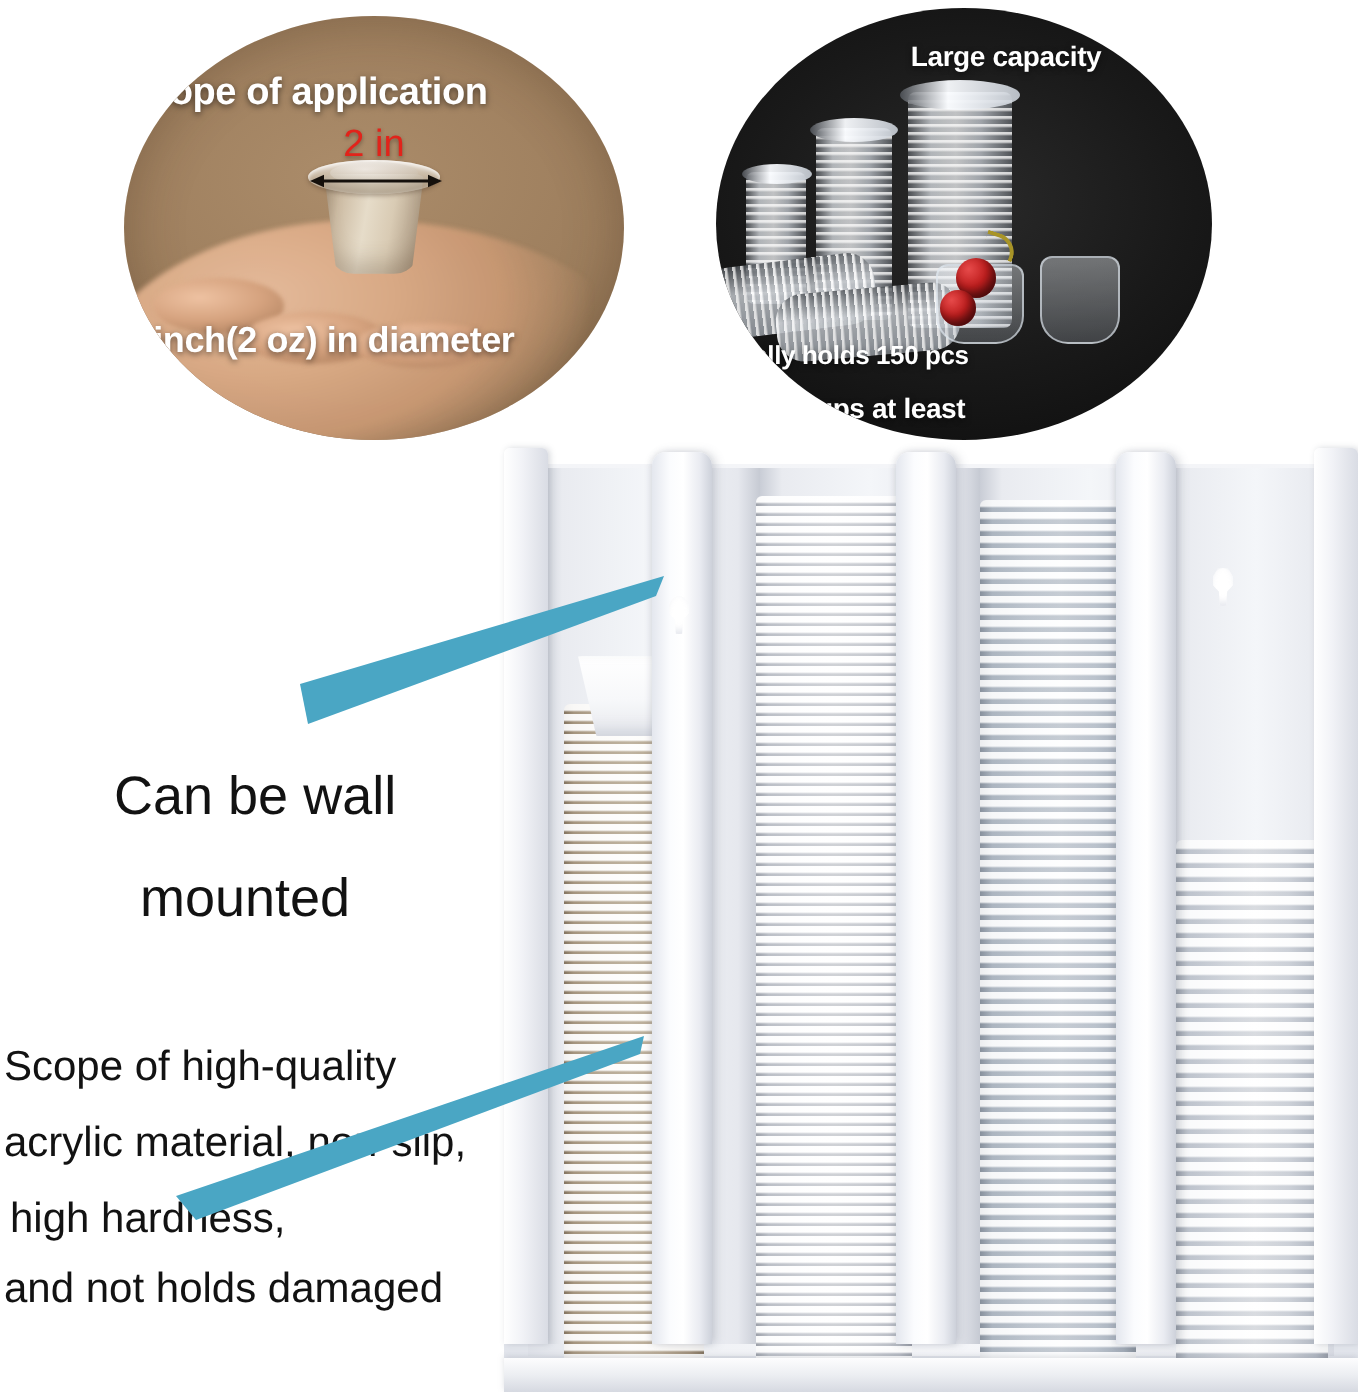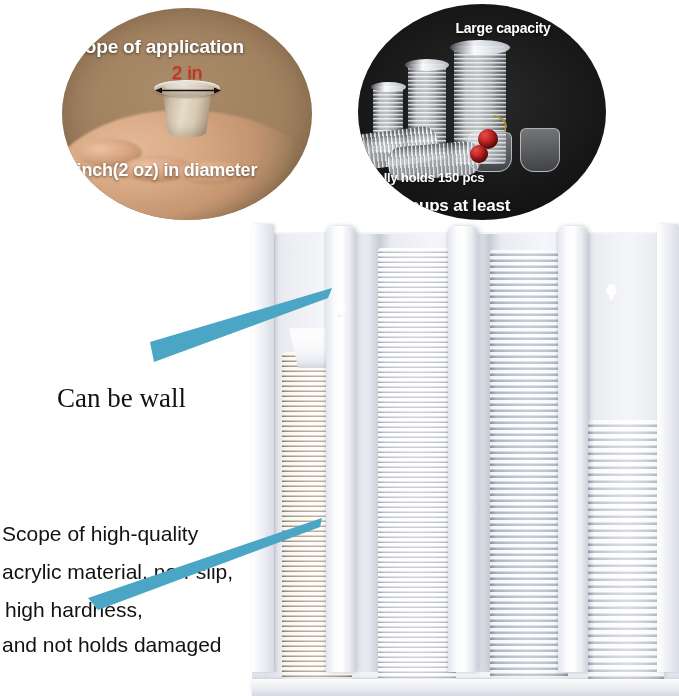--- a/index.html
+++ b/index.html
@@ -137,21 +137,21 @@
     text-align: left;
     white-space: nowrap;
     text-shadow: 0 1px 3px rgba(0,0,0,.55);
     letter-spacing: -0.2px;
   }
   #scope-title { left: 0; width: 250px; top: 28px; font-size: 19px; }
   #scope-l1    { left: 0; width: 250px; top: 134px; font-size: 18px; }
   #scope-l2    { left: 0; width: 250px; top: 152px; font-size: 18px; }
   #cap-title   { left: 30px; width: 230px; top: 16px; font-size: 14px; text-align: center; }
   #cap-l1      { left: 0; width: 248px; top: 166px; font-size: 13px; }
-  #cap-l2      { left: 0; width: 248px; top: 192px; font-size: 17px; }
+  #cap-l2      { left: 0; width: 248px; top: 192px; font-size: 14px; }
 
   #dim-label {
     position: absolute;
     left: 0; width: 250px; top: 54px;
     text-align: center;
     font-size: 19px;
     font-weight: normal;
     color: #e2231a;
     text-shadow: 0 1px 2px rgba(0,0,0,.35);
   }
@@ -255,21 +255,21 @@
     box-shadow: 0 -1px 3px rgba(130,136,150,.25);
   }
 
   
   .anno {
     position: absolute;
     color: #121212;
     white-space: nowrap;
     font-weight: normal;
   }
-  #wall-l1 { left: 57px;  top: 383px; font-size: 27px; font-family: Liberation Serif, serif; }
+  #wall-l1 { left: 57px;  top: 383px; font-size: 27px; }
   #wall-l2 { left: 70px;  top: 434px; font-size: 27px; }
   #mat-l1  { left: 2px;   top: 522px; font-size: 21px; }
   #mat-l2  { left: 2px;   top: 560px; font-size: 21px; }
   #mat-l3  { left: 5px;   top: 598px; font-size: 21px; }
   #mat-l4  { left: 2px;   top: 633px; font-size: 21px; }
 
   .pointer { position: absolute; }
   #pointer-wall { left: 150px; top: 288px; width: 182px; height: 80px; }
   #pointer-mat  { left: 88px;  top: 518px; width: 234px; height: 92px; }
 </style>
@@ -355,20 +355,21 @@
     <div class="keyhole" style="left:81px;  top:74px;"></div>
     <div class="keyhole" style="left:353px; top:60px;"></div>
 
     <div class="baserail"></div>
   </div>
 
   <svg id="pointer-wall" class="pointer" viewBox="0 0 182 80">
     <polygon points="0,54 182,0 178,10 4,74" fill="#4aa6c4"></polygon>
   </svg>
   <div class="anno" id="wall-l1">Can be wall</div>
+  <div class="anno" id="wall-l2">mounted</div>
 
   <div class="anno" id="mat-l1">Scope of high-quality</div>
   <div class="anno" id="mat-l2">acrylic material, non-slip,</div>
   <div class="anno" id="mat-l3"> high hardness,</div>
   <div class="anno" id="mat-l4">and not holds damaged</div>
   <svg id="pointer-mat" class="pointer" viewBox="0 0 234 92">
     <polygon points="0,80 234,0 232,9 10,92" fill="#4aa6c4"></polygon>
   </svg>
 
 </div>

